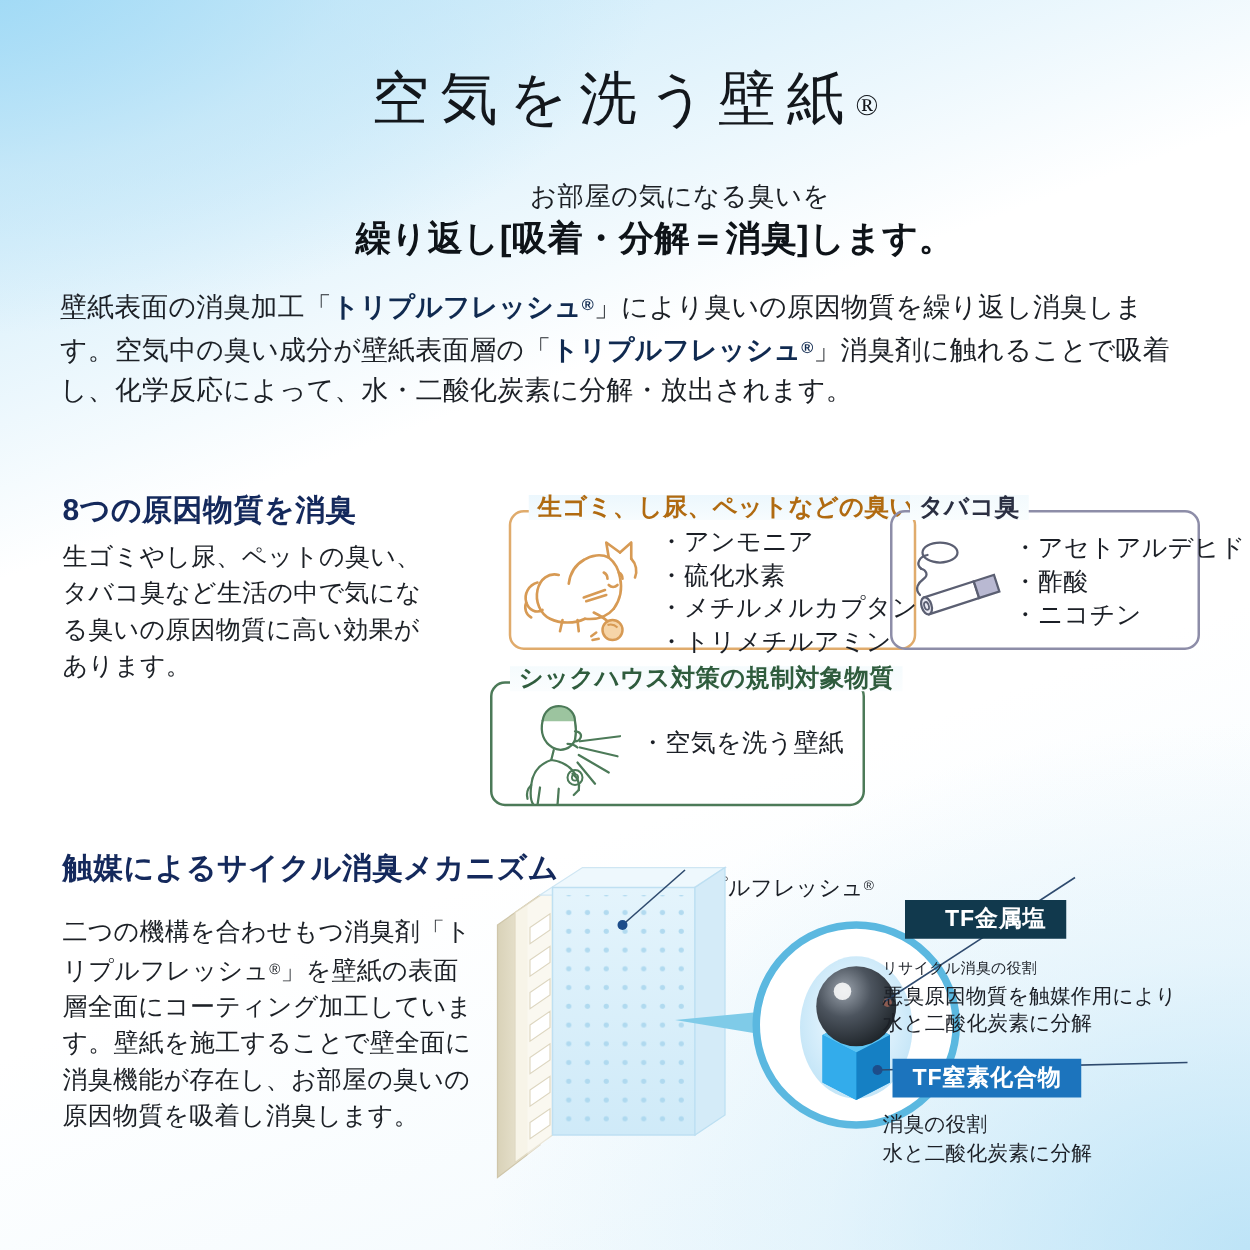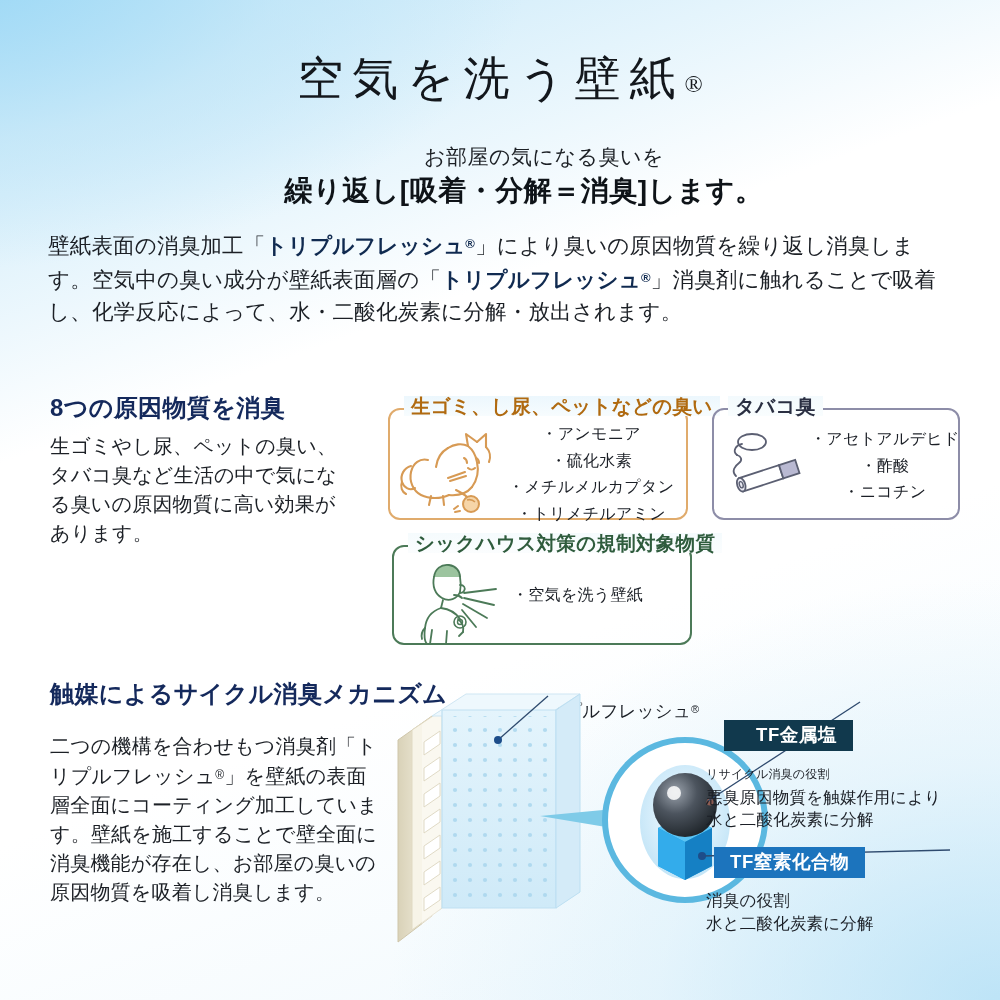--- a/index.html
+++ b/index.html
@@ -121,30 +121,29 @@
     left: 14px;
     padding: 0 7px;
     font-size: 19.5px;
     font-weight: bold;
     letter-spacing: 0.3px;
     white-space: nowrap;
     line-height: 20px;
   }
   .obox .items {
     position: absolute;
-    font-size: 16px;
+    font-size: 20px;
     line-height: 26.5px;
     color: #1b1f26;
     letter-spacing: 0.3px;
     white-space: nowrap;
-    text-align: center;
   }
 
   #box-kitchen {
-    top: 408px; left: 388px; width: 300px; height: 112px;
+    top: 408px; left: 407px; width: 326px; height: 112px;
     border: 2px solid #e0ab6c;
   }
   #box-kitchen > .obox-title { color: #b06a10; background: linear-gradient(180deg,#ecf7fd 0%,#f7fcfe 100%); }
   #box-kitchen .items { top: 11px; left: 118px; }
 
   #box-tobacco {
     top: 408px; left: 712px; width: 248px; height: 112px;
     border: 2px solid #8d8da8;
   }
   #box-tobacco > .obox-title { color: #2a2f42; background: linear-gradient(180deg,#f3fafd 0%,#f9fdfe 100%); }

